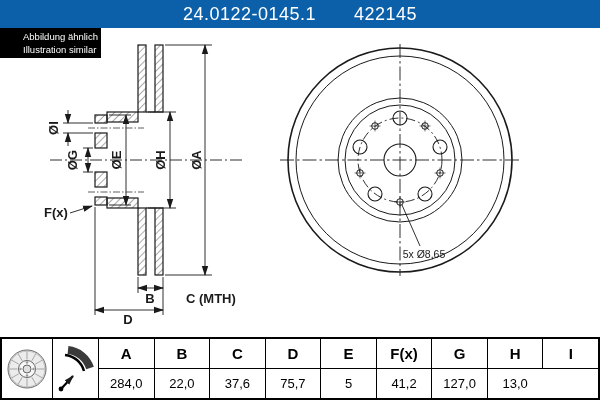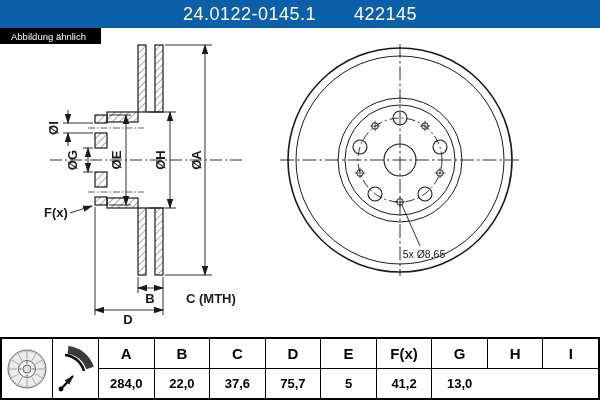--- a/index.html
+++ b/index.html
@@ -12,41 +12,41 @@
   }
   .header {
     position: absolute; top: 0; left: 0;
     width: 600px; height: 28px;
     background: var(--header_bg, #0b60a9);
     display: flex; align-items: center; justify-content: center; gap: 38px;
     color: #fff; font-weight: normal; font-size: 18px; letter-spacing: 0.5px;
   }
   .note {
     position: absolute; top: 28px; left: 0;
-    width: 101px; height: 16px;
+    width: 101px; height: 30px;
     background: #000; color: #fff;
     font-size: 9.5px; line-height: 1.35;
-    padding: 3px 0 0 11px; box-sizing: border-box;
+    padding: 3px 0 0 23px; box-sizing: border-box;
   }
   svg.drawing { position: absolute; top: 28px; left: 0; }
   svg text { font-family: "Liberation Sans", sans-serif; }
   .spec-table {
     position: absolute; left: 0; top: 337px;
     width: 600px; height: 63px;
     display: grid;
     grid-template-columns: 50px 46px repeat(9, 1fr);
     grid-template-rows: 1fr 1fr;
     border: 2px solid #000;
     box-sizing: border-box;
     background: #fff;
   }
   .cell {
     display: flex; align-items: center; justify-content: center;
     border-left: 1.5px solid #000; box-sizing: border-box;
-    color: #000; overflow: hidden; font-weight: bold;
+    color: #000; overflow: hidden;
   }
   .cell.hdr { font-weight: bold; font-size: 15px; border-bottom: 1.5px solid #000; }
   .cell.val { font-size: 13px; }
   .icon-cell { grid-row: 1 / 3; }
   .icon-cell.first { border-left: none; }
 </style>
 </head>
 <body>
 
 <div class="header">
@@ -203,14 +203,15 @@
   <div class="cell hdr">G</div>
   <div class="cell hdr">H</div>
   <div class="cell hdr">I</div>
 
   <div class="cell val">284,0</div>
   <div class="cell val">22,0</div>
   <div class="cell val">37,6</div>
   <div class="cell val">75,7</div>
   <div class="cell val">5</div>
   <div class="cell val">41,2</div>
+  <div class="cell val">127,0</div>
   <div class="cell val">13,0</div>
 </div>
 
 </body></html>

